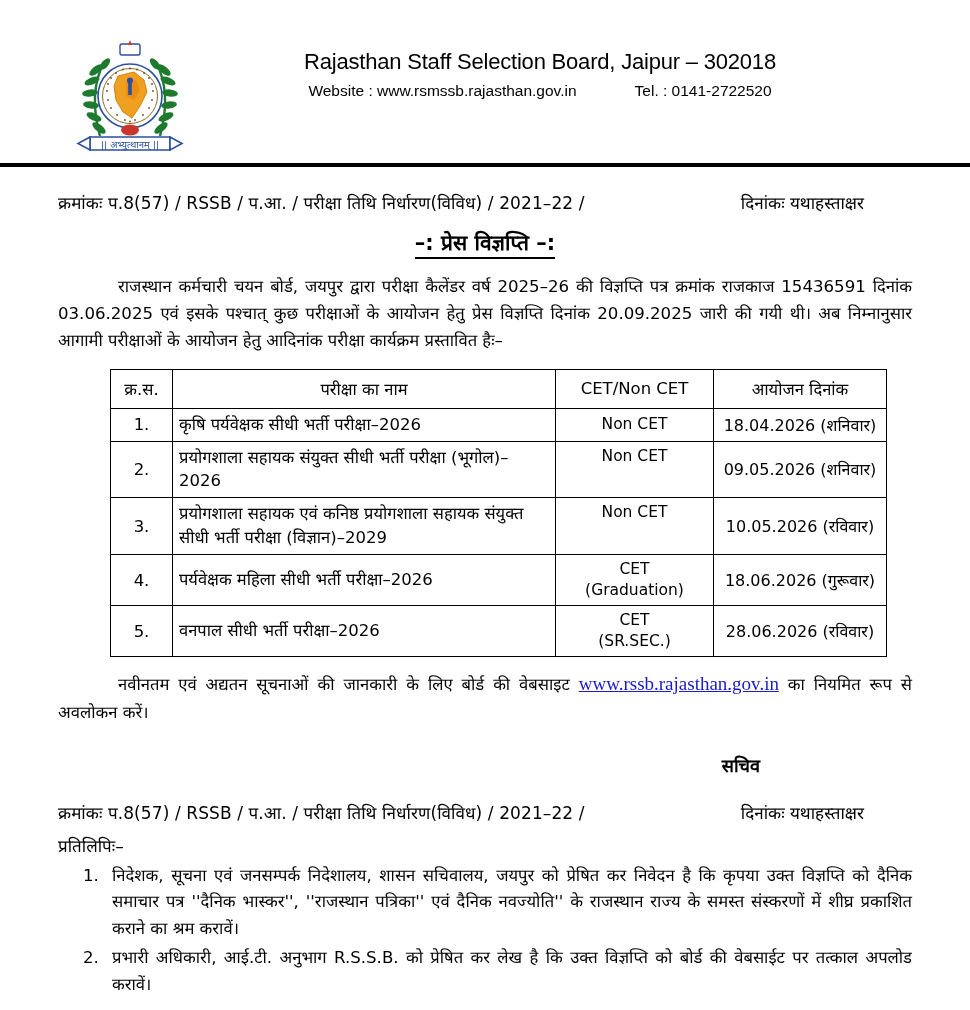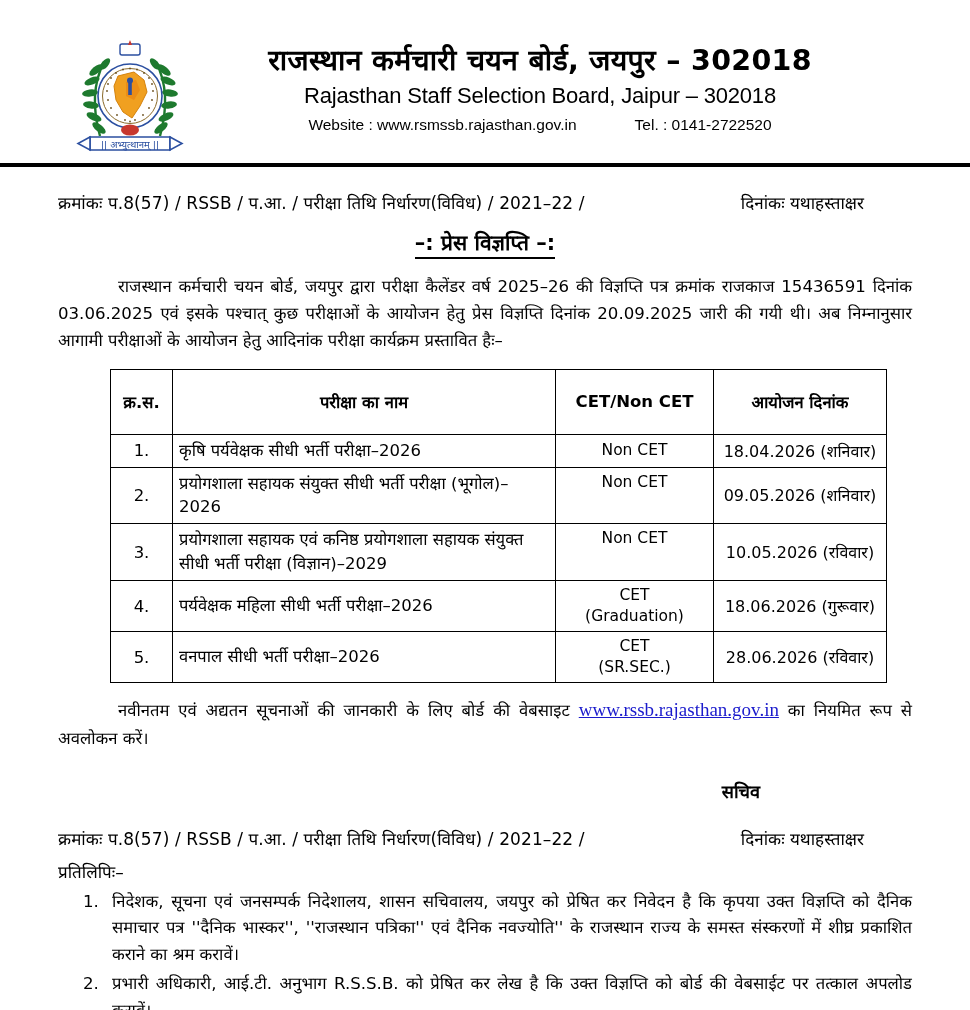--- a/index.html
+++ b/index.html
@@ -121,24 +121,24 @@
     width: 776px;
     table-layout: fixed;
   }
   table.sched th, table.sched td {
     border: 1.3px solid #000;
     font-family: "DejaVu Sans", sans-serif;
     padding: 4px 6px;
   }
   table.sched th {
     font-size: 16.5px;
-    font-weight: bold;
+    font-weight: normal;
     text-align: center;
     height: 28px;
-    padding: 18px 4px;
+    padding: 5px 4px;
   }
   .c-sn { width: 62px; }
   .c-name { width: 383px; }
   .c-cet { width: 158px; }
   .c-date { width: 173px; }
 
   td.sn {
     text-align: center;
     font-size: 16.5px;
     vertical-align: middle;
@@ -287,21 +287,20 @@
       <g>
         <path d="M16 99 L96 99 L96 112 L16 112 Z" fill="#ffffff" stroke="#2b4fa0" stroke-width="1.6"></path>
         <path d="M16 99 L4 105.5 L16 112 Z" fill="#ffffff" stroke="#2b4fa0" stroke-width="1.6"></path>
         <path d="M96 99 L108 105.5 L96 112 Z" fill="#ffffff" stroke="#2b4fa0" stroke-width="1.6"></path>
         <text x="56" y="110" font-size="9.5" font-family="DejaVu Sans, sans-serif" text-anchor="middle" fill="#2b4fa0">|| अभ्युत्थानम् ||</text>
       </g>
     </svg>
   </div>
 
   <div class="header-text">
-    <div class="title-hi">राजस्थान कर्मचारी चयन बोर्ड, जयपुर – 302018</div>
     <div class="title-en">Rajasthan Staff Selection Board, Jaipur – 302018</div>
     <div class="contact-row">
       <span>Website : www.rsmssb.rajasthan.gov.in</span>
       <span>Tel. : 0141-2722520</span>
     </div>
   </div>
 
   <div class="rule"></div>
 </div>
 

